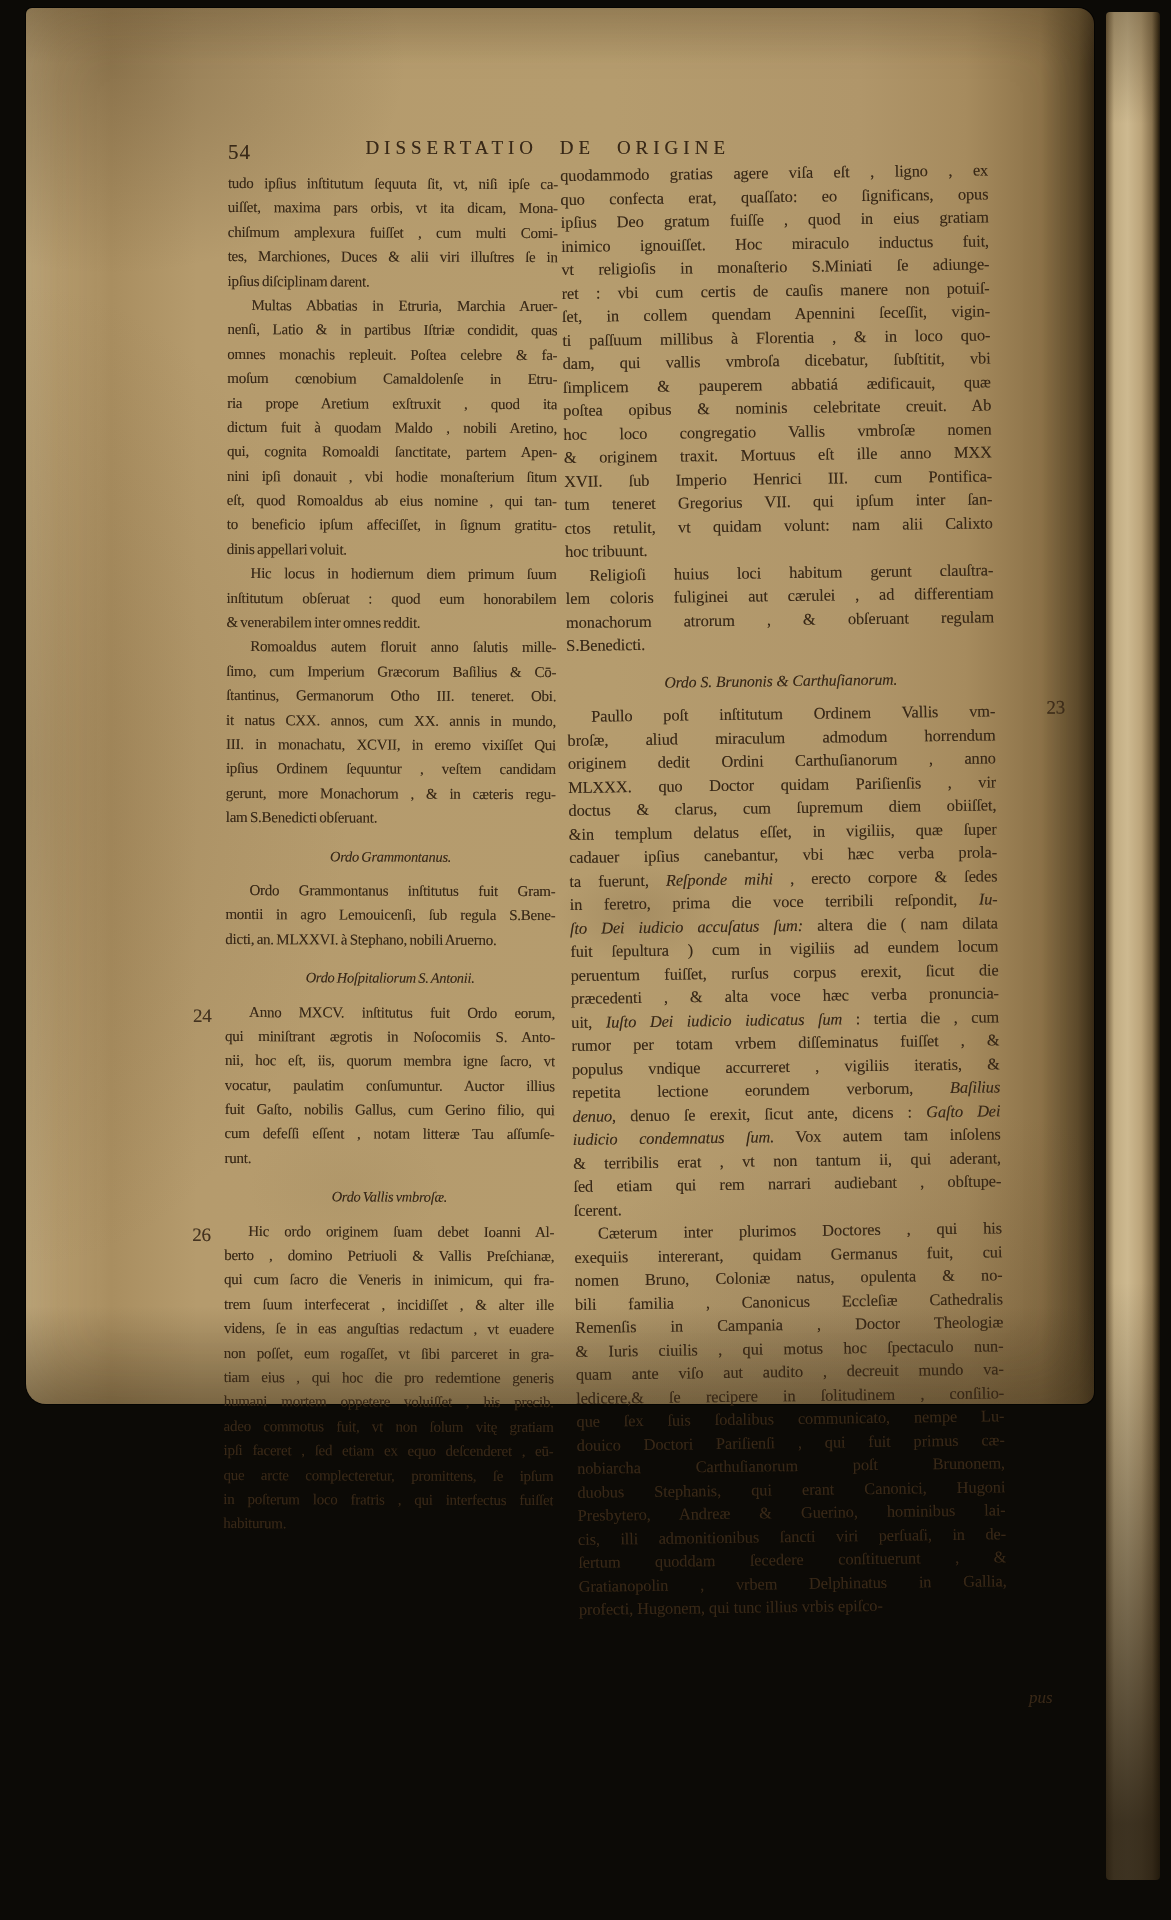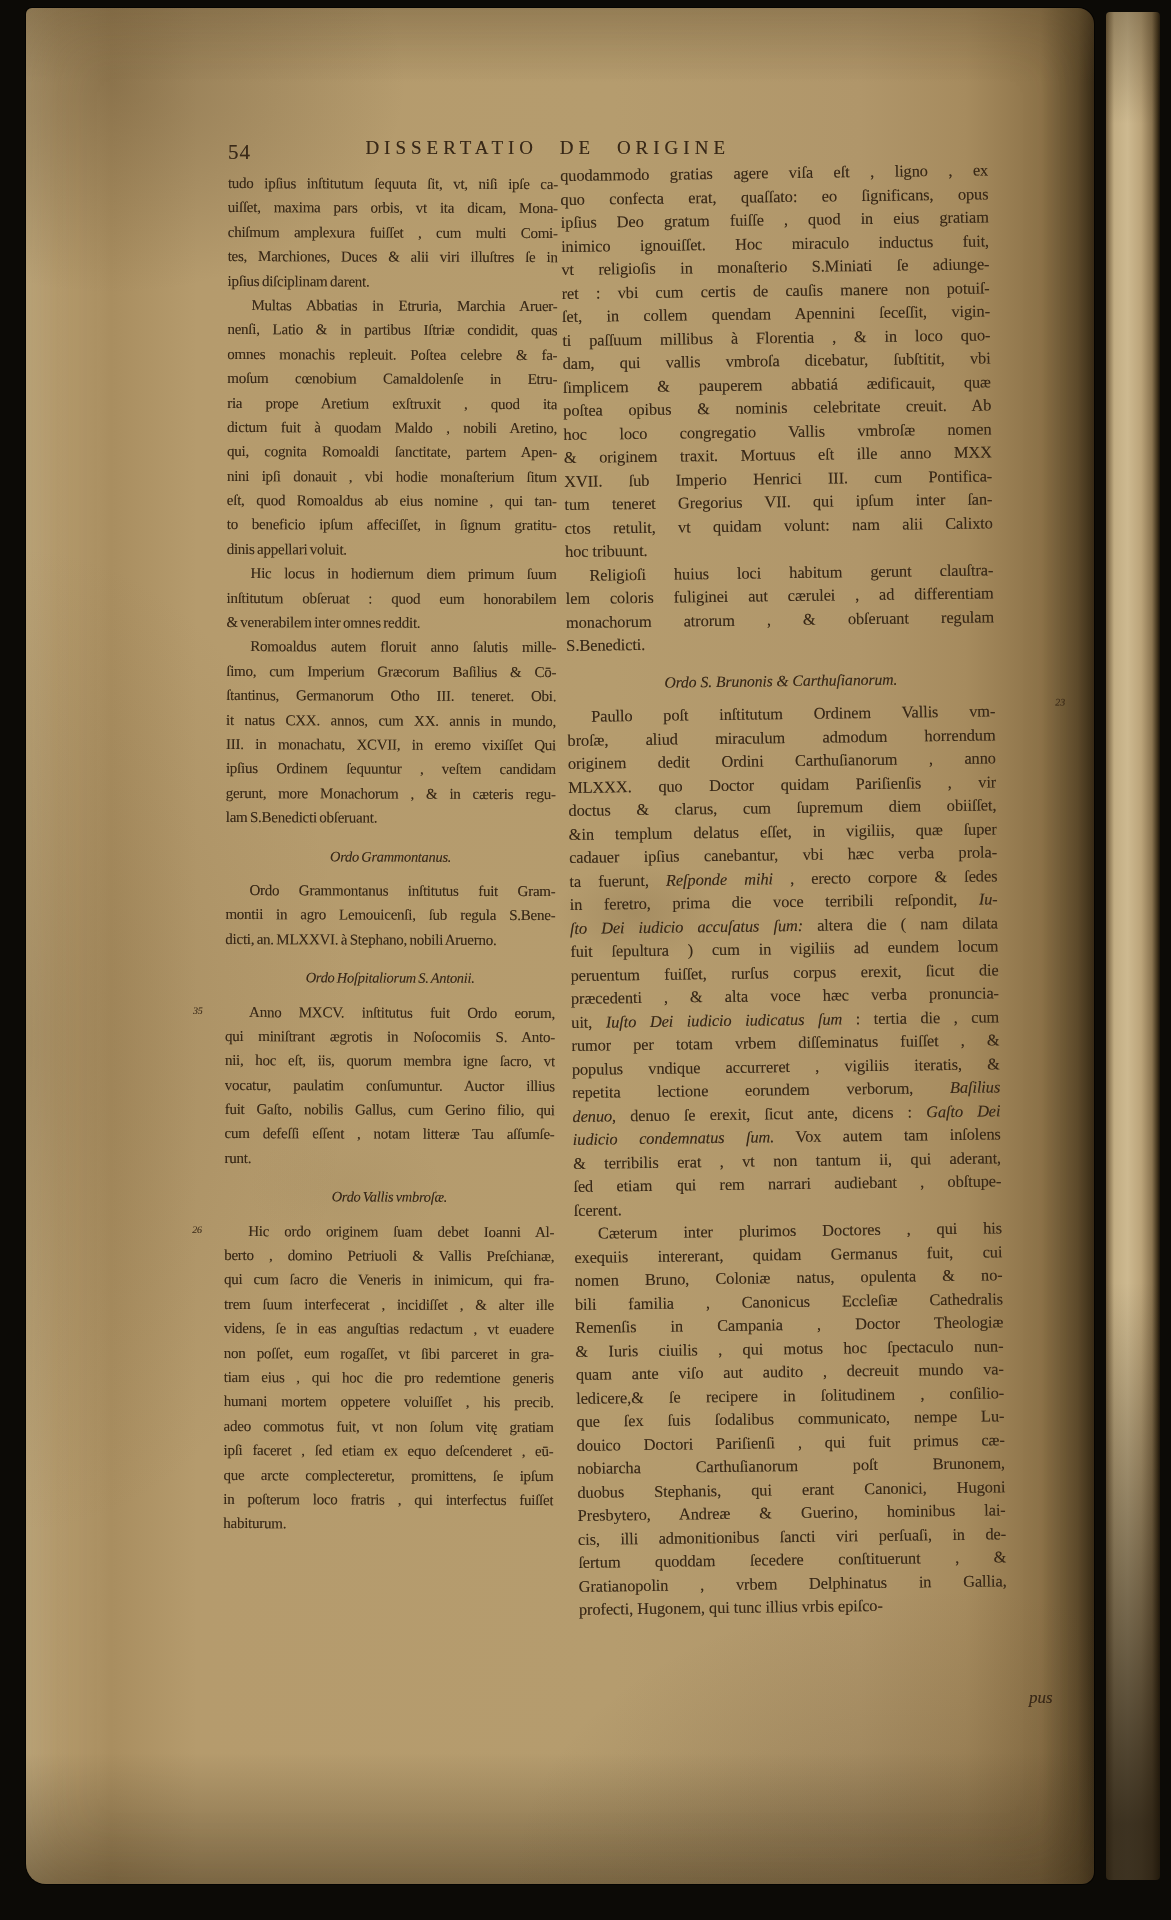--- a/index.html
+++ b/index.html
@@ -3,21 +3,21 @@
 <meta charset="utf-8">
 <style>
   html,body{margin:0;padding:0;}
   body{
     width:1171px;height:1920px;position:relative;overflow:hidden;
     background:#0c0a06;
     font-family:"Liberation Serif","DejaVu Serif",serif;
   }
   
   .sheet{
-    position:absolute;left:26px;top:8px;width:1068px;height:1876px;
+    position:absolute;left:26px;top:8px;width:1068px;height:1396px;
     border-radius:6px 16px 12px 20px;
     background:
       radial-gradient(ellipse 420px 300px at 8% 4%, rgba(92,72,44,0.38), rgba(92,72,44,0) 70%),
       radial-gradient(ellipse 500px 760px at 0% 55%, rgba(118,94,58,0.26), rgba(118,94,58,0) 65%),
       radial-gradient(ellipse 110px 70px at 610px 905px, rgba(85,64,36,0.16), rgba(85,64,36,0) 72%),
       radial-gradient(ellipse 140px 90px at 320px 1180px, rgba(150,128,86,0.16), rgba(150,128,86,0) 70%),
       radial-gradient(ellipse 620px 420px at 86% 100%, rgba(80,62,36,0.28), rgba(80,62,36,0) 70%),
       linear-gradient(180deg, rgba(96,76,46,0.30) 0%, rgba(96,76,46,0) 4%, rgba(96,76,46,0) 93%, rgba(62,48,26,0.45) 100%),
       linear-gradient(90deg,#c3ac80 0%,#b69c6e 3%,#a98e60 8%,#b59b6d 16%,#b59c6e 55%,#b0966a 78%,#a68b5e 88%,#8d7349 95%,#5d4a2b 98.5%,#352815 100%);
     box-shadow:0 0 0 1px rgba(0,0,0,0.6), inset 0 0 70px rgba(92,72,42,0.22);
@@ -47,21 +47,21 @@
     height:var(--lh);line-height:var(--lh);overflow:hidden;white-space:normal;
   }
   .ln.last{text-align-last:left;}
   .ln.indent{padding-left:24px;}
   .it{font-style:italic;}
   .heading{
     text-align:center;font-style:italic;font-size:0.96em;
     line-height:var(--lh);margin:14px 0 10px;
   }
   .para{position:relative;}
-  .note{position:absolute;font-size:10px;opacity:0.9;font-style:italic;}
+  .note{position:absolute;font-size:19px;opacity:0.9;}
   .nl{left:-32px;top:5px;}
   .nr{right:-70px;top:-2px;}
   .catchword{position:absolute;left:1003px;top:1680px;font-size:17px;font-style:italic;}
 </style>
 </head>
 <body>
 
 <div class="sheet">
   <div class="pagenum ink">54</div>
   <div class="header ink">DISSERTATIO DE ORIGINE</div>
@@ -102,21 +102,21 @@
         <div class="ln last">lam S.Benedicti obſeruant.</div>
       </div>
       <div class="heading">Ordo Grammontanus.</div>
       <div class="para">
         <div class="ln indent">Ordo Grammontanus inſtitutus fuit Gram-</div>
         <div class="ln">montii in agro Lemouicenſi, ſub regula S.Bene-</div>
         <div class="ln last">dicti, an. MLXXVI. à Stephano, nobili Aruerno.</div>
       </div>
       <div class="heading">Ordo Hoſpitaliorum S. Antonii.</div>
       <div class="para">
-        <span class="note nl">35</span>
+        <span class="note nl">24</span>
         <div class="ln indent">Anno MXCV. inſtitutus fuit Ordo eorum,</div>
         <div class="ln">qui miniſtrant ægrotis in Noſocomiis S. Anto-</div>
         <div class="ln">nii, hoc eſt, iis, quorum membra igne ſacro, vt</div>
         <div class="ln">vocatur, paulatim conſumuntur. Auctor illius</div>
         <div class="ln">fuit Gaſto, nobilis Gallus, cum Gerino filio, qui</div>
         <div class="ln">cum defeſſi eſſent , notam litteræ Tau aſſumſe-</div>
         <div class="ln last">runt.</div>
       </div>
       <div class="heading">Ordo Vallis vmbroſæ.</div>
       <div class="para">

